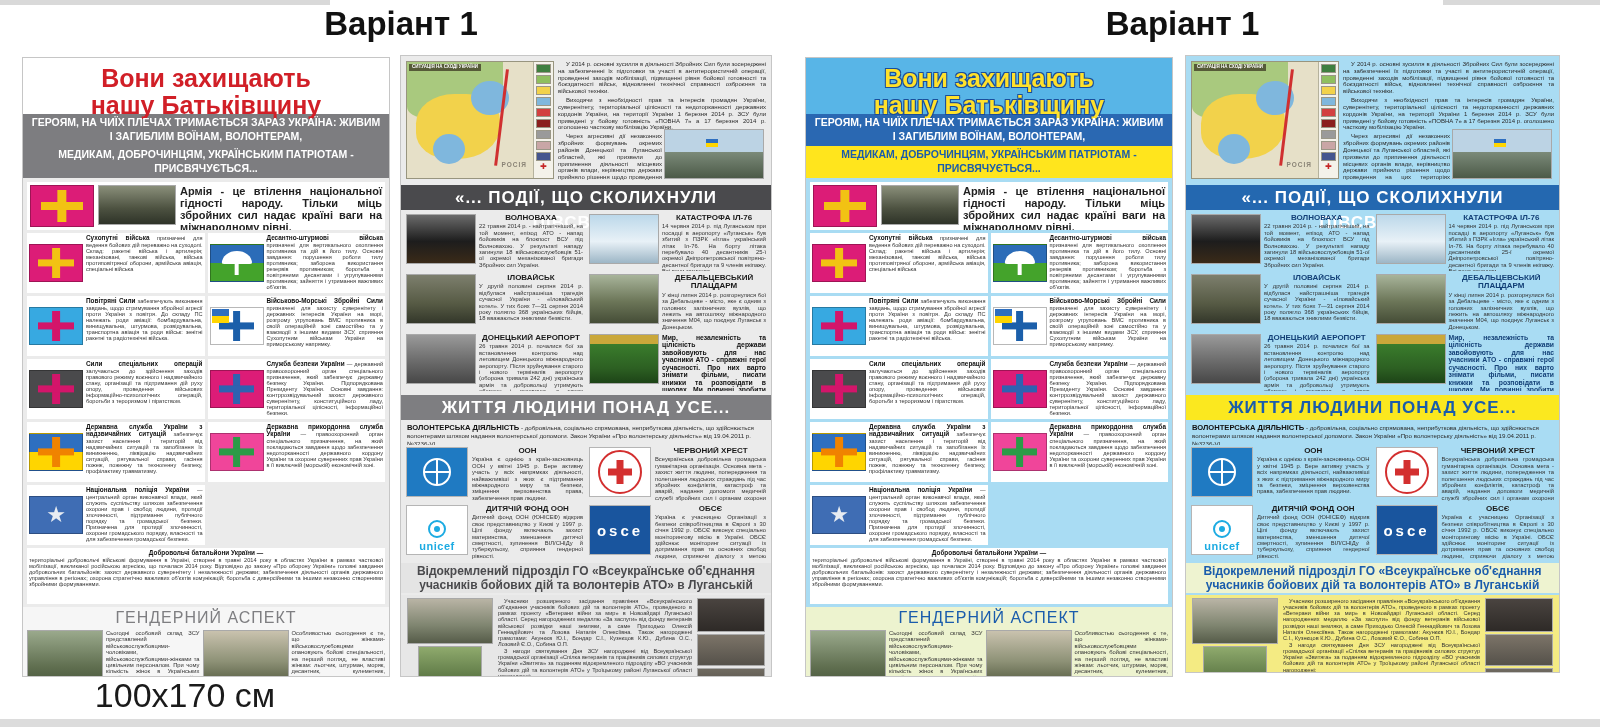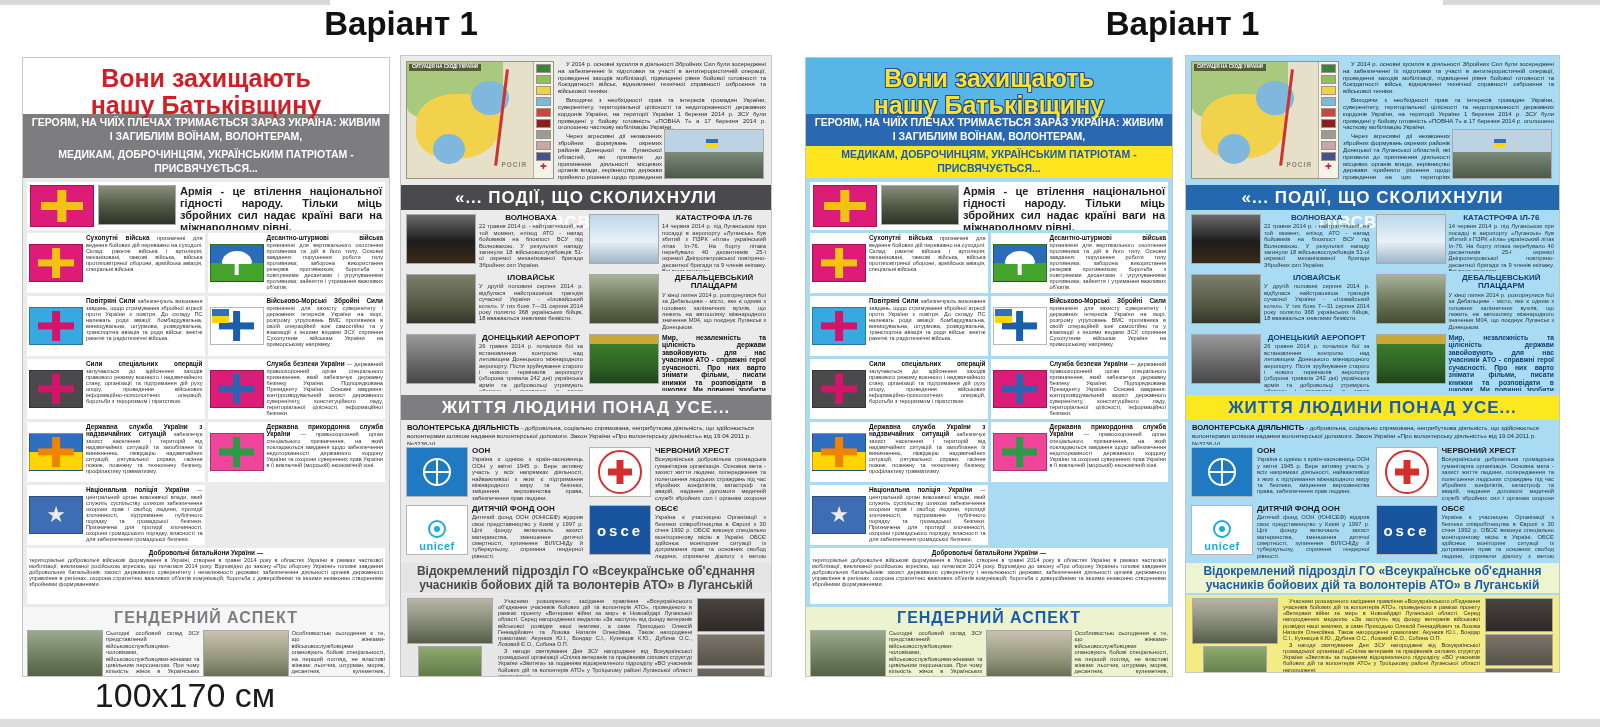--- a/index.html
+++ b/index.html
@@ -40,21 +40,21 @@
   .ded34{background:var(--ded34-bg);color:var(--ded34-c)}
   .army{display:flex;gap:4px;background:#fff;margin:4px 4px 0;padding:3px;height:48px;box-sizing:border-box;overflow:hidden}
   .army-text{font-size:11px;font-weight:bold;line-height:1.1;text-align:justify;color:#222}
   .pa-grid{display:grid;grid-template-columns:1fr 1fr;gap:3px;margin:3px 4px 0}
   .branch{display:flex;gap:3px;background:#fff;padding:2px;height:60px;box-sizing:border-box;overflow:hidden}
   .branch.wide{grid-column:1/3;height:56px}
   .btxt{font-size:5.6px;line-height:1.08;text-align:justify;color:#333}
   .btxt b{font-size:6.4px;color:#111}
   .branch.wide .btxt{text-align:justify}
   .branch.wide .btxt b{display:block;text-align:center}
-  .sect-head{font-size:16px;font-weight:bold;text-align:center;letter-spacing:1px;color:var(--head-c);
+  .sect-head{font-size:16px;font-weight:normal;text-align:center;letter-spacing:1px;color:var(--head-c);
     background:var(--sect-bg);padding:2px 0;height:21px;box-sizing:border-box;margin-top:3px}
   .gender{display:flex;gap:3px;background:var(--sect-bg);padding:2px 4px;height:74px;box-sizing:border-box;overflow:hidden}
   .gtxt{flex:1;font-size:5.8px;line-height:1.1;text-align:justify;color:#333}
 
   
   .flag{position:relative;flex:none;width:54px;height:38px;border:1px solid rgba(0,0,0,.28);box-sizing:border-box;align-self:center}
   .army .flag{width:64px;height:42px}
   .flag .fv{position:absolute;left:50%;top:9%;width:15%;height:82%;transform:translateX(-50%);background:currentColor}
   .flag .fh{position:absolute;top:50%;left:16%;height:20%;width:68%;transform:translateY(-50%);background:currentColor}
   .flag-star::before{content:"★";position:absolute;inset:0;display:flex;align-items:center;justify-content:center;font-size:22px;color:currentColor;line-height:1}
@@ -109,21 +109,21 @@
   .event .photo{width:70px;height:50px;align-self:flex-start}
   .etxt{flex:1}
   .etitle{font-size:8px;font-weight:bold;text-align:center;color:var(--etitle-c);line-height:1.05}
   .ebody{font-size:5.8px;line-height:1.1;text-align:justify;color:#333;margin-top:1px}
   .peace .ebody{font-size:6.8px;font-weight:bold;color:var(--peace-c);text-align:justify;margin-top:0}
   .vol-intro{margin:3px 6px 0;font-size:6.2px;line-height:1.2;color:#2a2a2a;height:22px;overflow:hidden}
   .vol-intro b{font-size:7.6px;color:#111}
   .orgs{display:grid;grid-template-columns:1fr 1fr;gap:3px 6px;margin:2px 5px 0}
   .org{display:flex;gap:4px;height:55px;overflow:hidden}
   .org .otxt{flex:1}
-  .otitle{font-size:8px;font-weight:bold;text-align:left;color:#1a1a1a;line-height:1.05}
+  .otitle{font-size:8px;font-weight:bold;text-align:center;color:#1a1a1a;line-height:1.05}
   .obody{font-size:5.8px;line-height:1.1;text-align:justify;color:#333;margin-top:1px}
   .logo{flex:none;width:62px;height:50px;border:1px solid #b5b5b5;box-sizing:border-box;position:relative;background:#fff;align-self:flex-start}
   .un-logo{background:#1f7ac2}
   .un-globe{position:absolute;left:50%;top:50%;width:28px;height:28px;transform:translate(-50%,-50%);
     border:2px solid #fff;border-radius:50%;box-sizing:border-box;
     background:linear-gradient(#0000 45%,#fff 45% 55%,#0000 55%),linear-gradient(90deg,#0000 45%,#fff 45% 55%,#0000 55%)}
   .rc-ring{position:absolute;left:50%;top:50%;width:40px;height:40px;transform:translate(-50%,-50%);
     border:2px solid #d32f2f;border-radius:50%}
   .rc-v{position:absolute;left:50%;top:50%;width:7px;height:24px;transform:translate(-50%,-50%);background:#d32f2f}
   .rc-h{position:absolute;left:50%;top:50%;width:24px;height:7px;transform:translate(-50%,-50%);background:#d32f2f}

